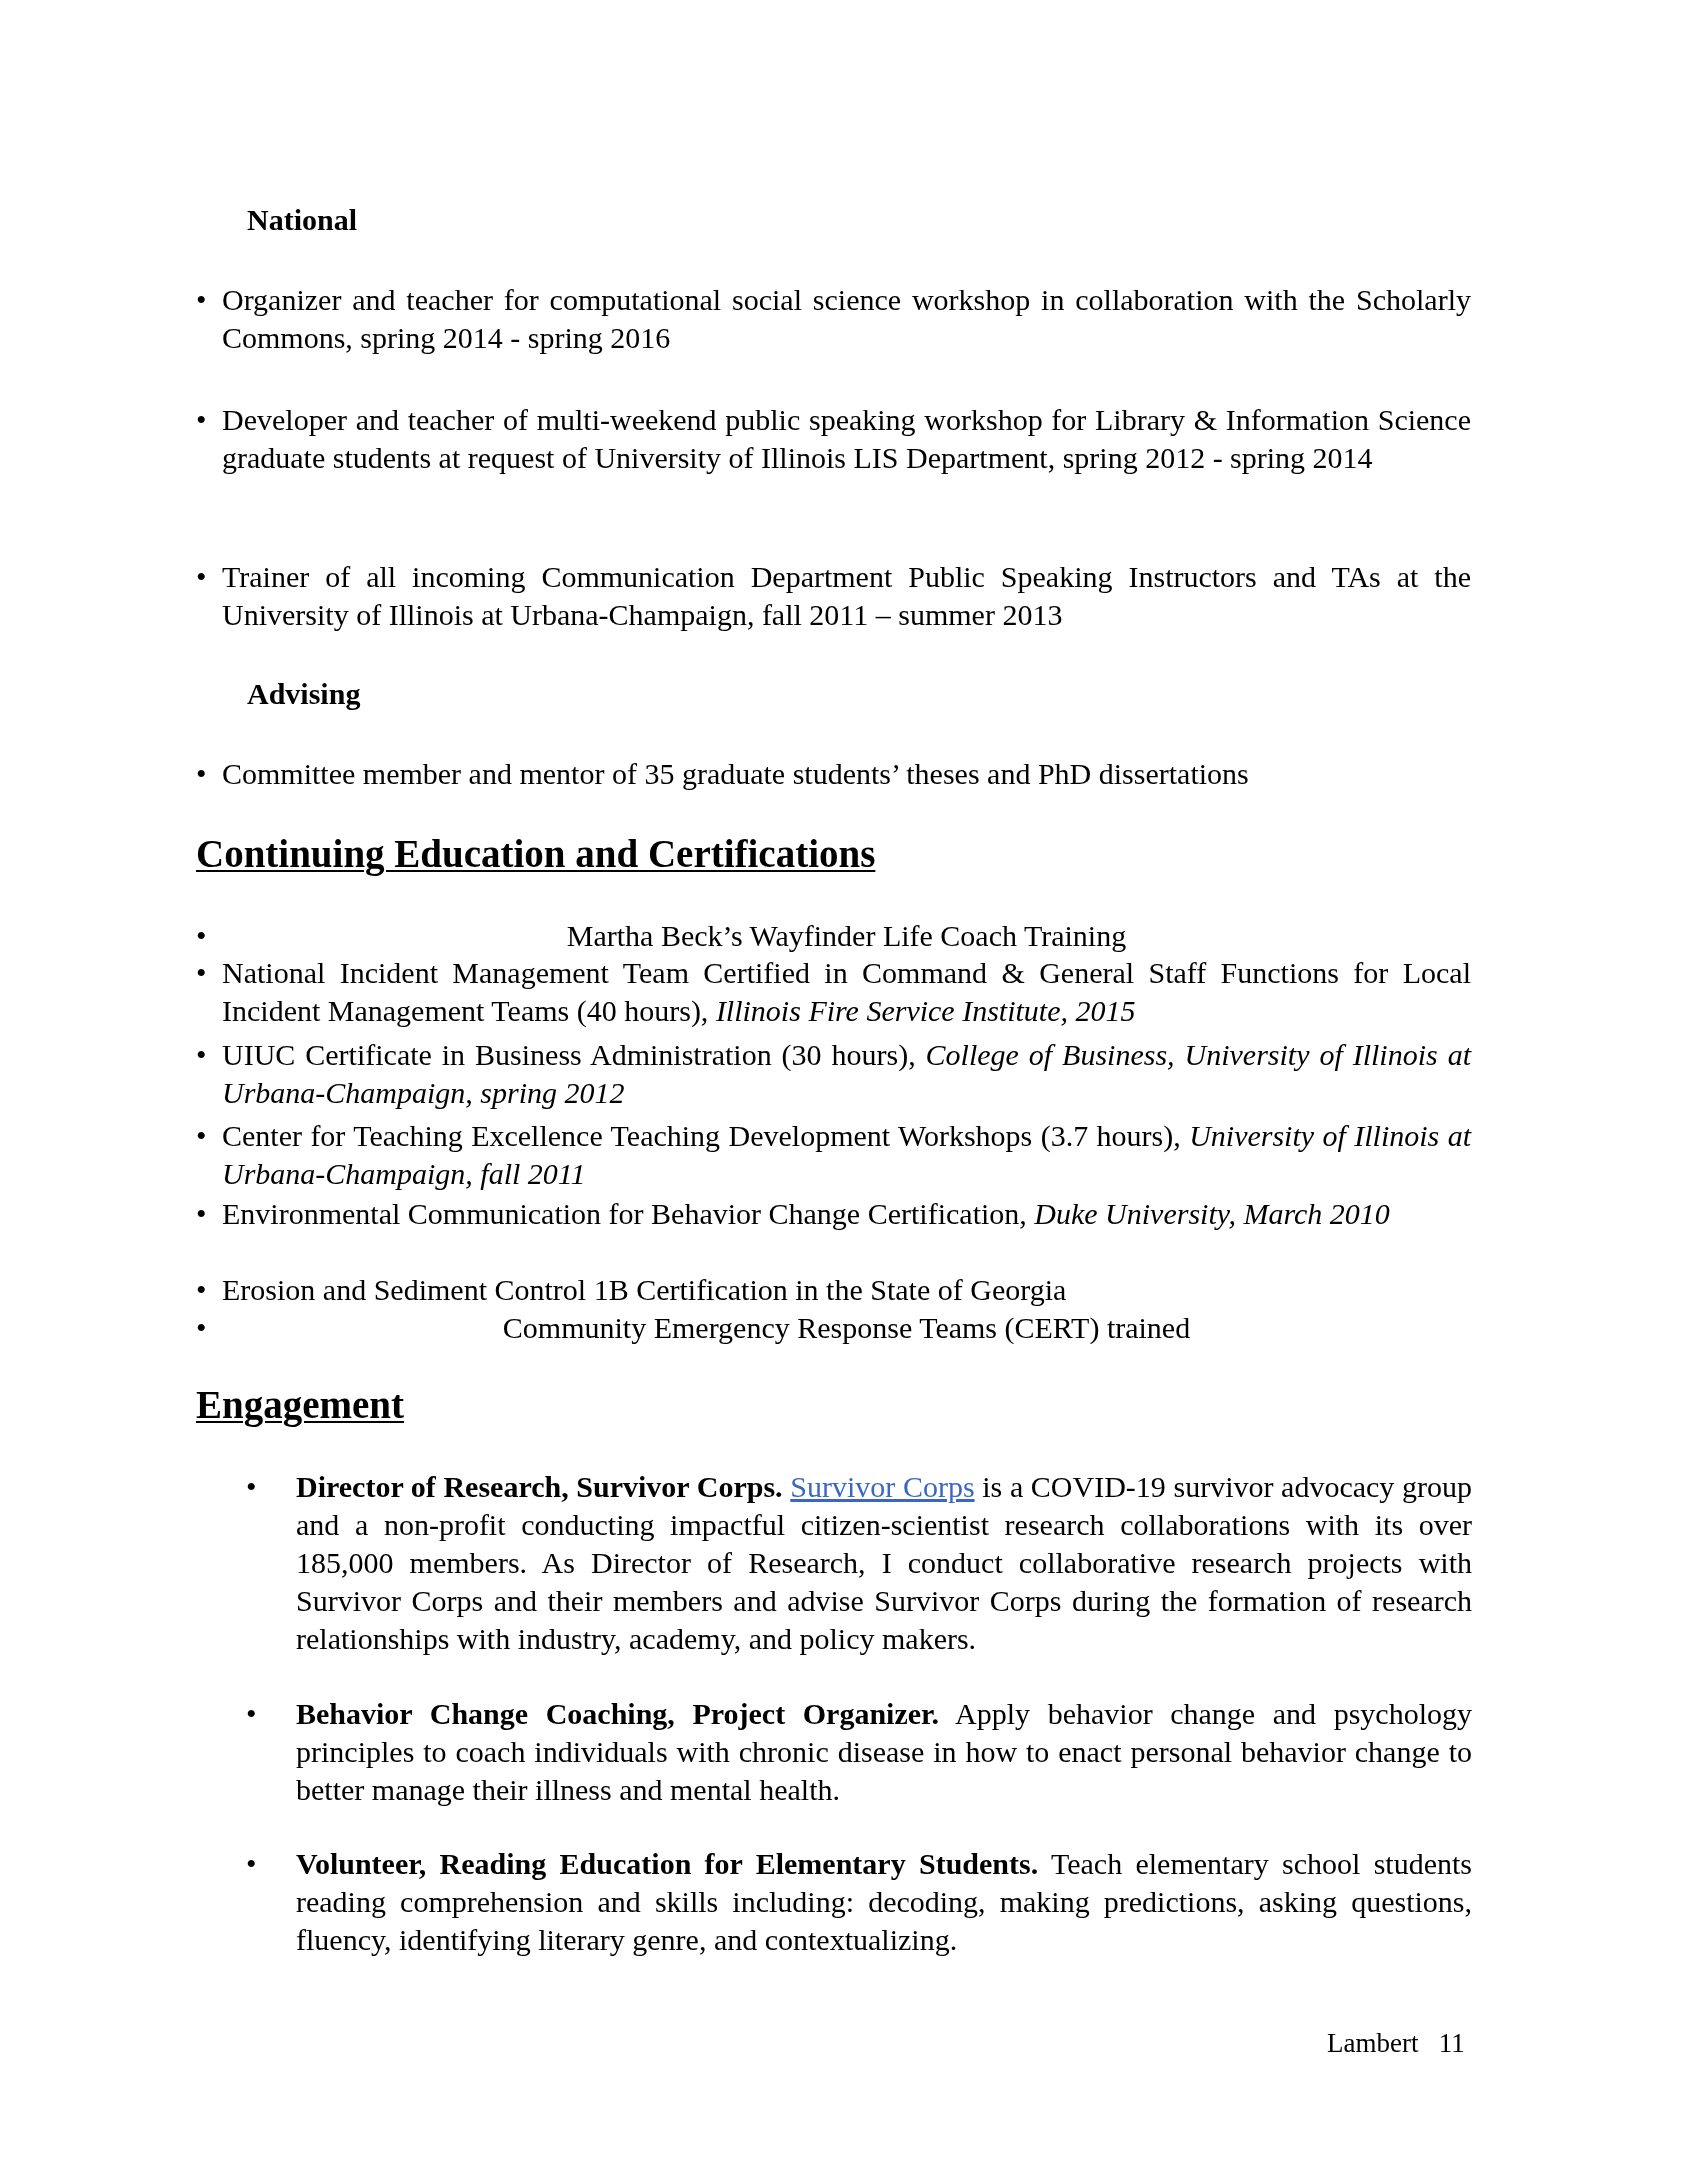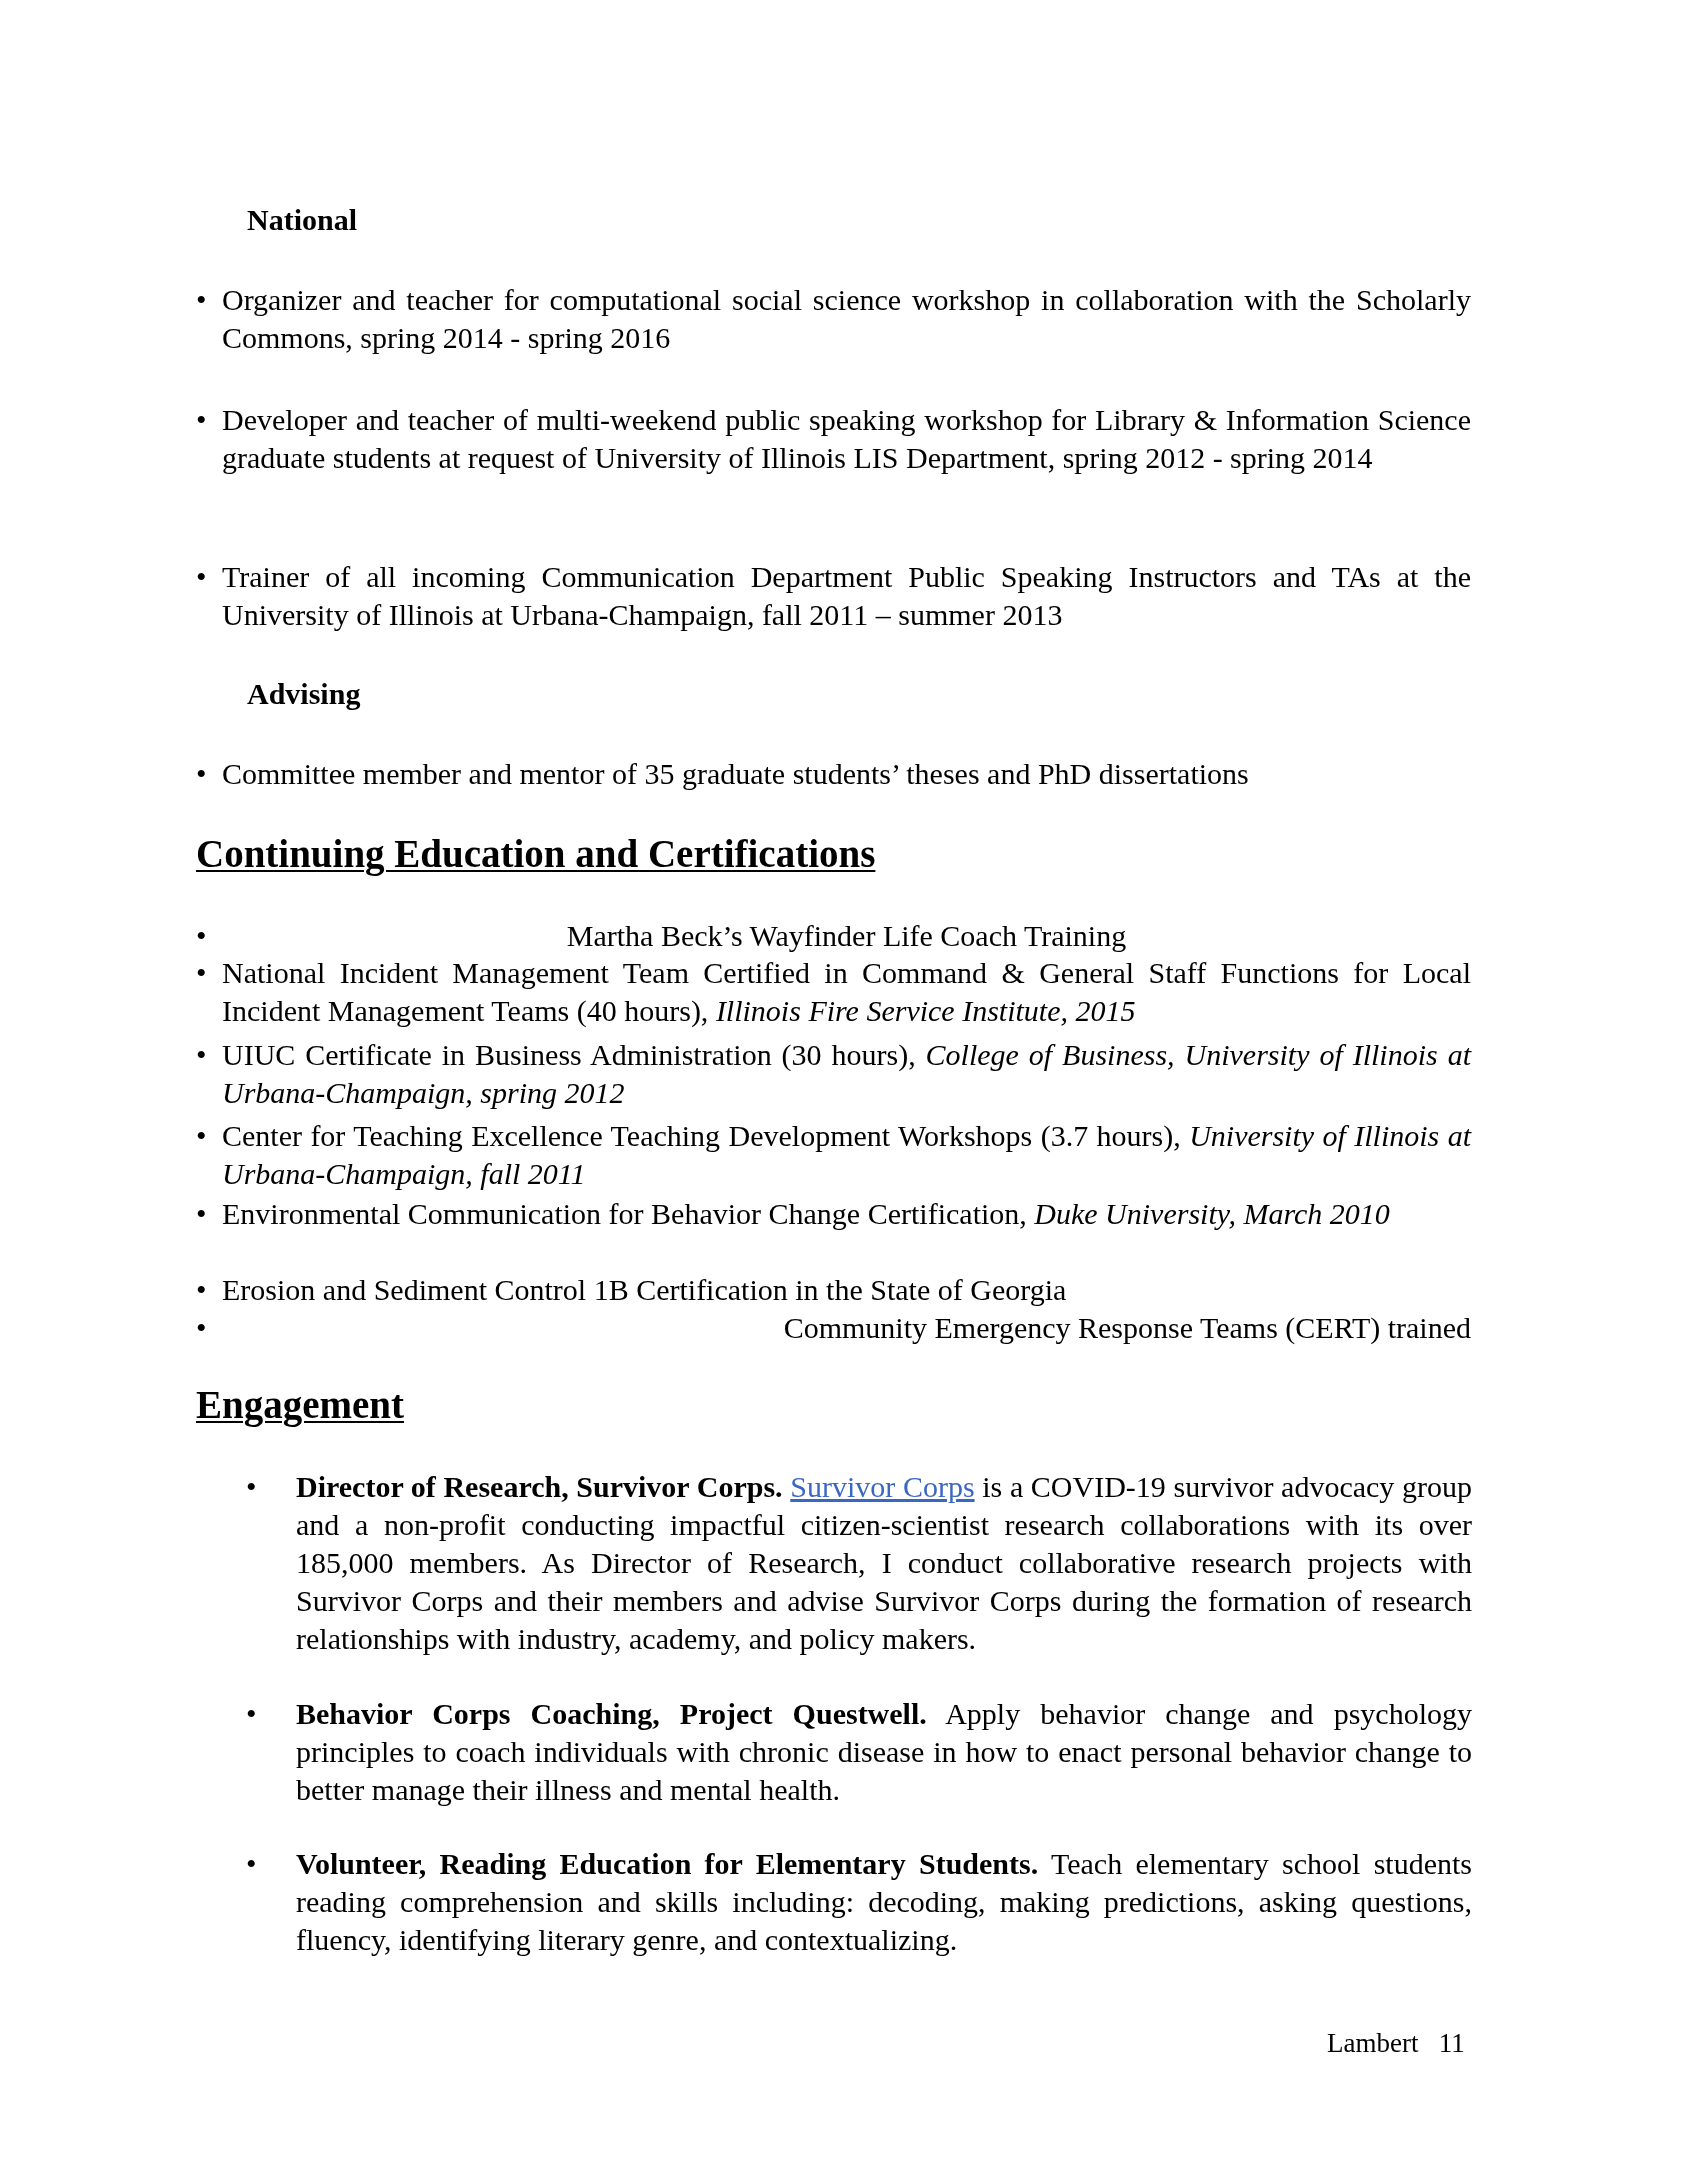--- a/index.html
+++ b/index.html
@@ -67,33 +67,33 @@
   <div class="bullet-item" style="top:1195px;">
     <span class="bullet">•</span>
     <div class="text"><span>Environmental Communication for Behavior Change Certification, </span><span class="ital">Duke University, March 2010</span></div>
   </div>
   <div class="bullet-item" style="top:1271px;">
     <span class="bullet">•</span>
     <div class="text" style="text-align:left;"><span>Erosion and Sediment Control 1B Certification in the State of Georgia</span></div>
   </div>
   <div class="bullet-item" style="top:1309px;">
     <span class="bullet">•</span>
-    <div class="text" style="text-align:right;"><span>Community Emergency Response Teams (CERT) trained</span></div>
+    <div class="text" style="text-align:center;"><span>Community Emergency Response Teams (CERT) trained</span></div>
   </div>
 
   <div class="section-heading" style="top:1386px;">Engagement</div>
 
   <div class="eng-item" style="top:1468px;">
     <span class="bullet">•</span>
     <div class="text"><span class="bold">Director of Research, Survivor Corps.</span> <a class="link">Survivor Corps</a><span> is a COVID-19 survivor advocacy group and a non-profit conducting impactful citizen-scientist research collaborations with its over 185,000 members. As Director of Research, I conduct collaborative research projects with Survivor Corps and their members and advise Survivor Corps during the formation of research relationships with industry, academy, and policy makers.</span></div>
   </div>
 
   <div class="eng-item" style="top:1695px;">
     <span class="bullet">•</span>
-    <div class="text"><span class="bold">Behavior Corps Coaching, Project Questwell.</span><span> Apply behavior change and psychology principles to coach individuals with chronic disease in how to enact personal behavior change to better manage their illness and mental health.</span></div>
+    <div class="text"><span class="bold">Behavior Change Coaching, Project Organizer.</span><span> Apply behavior change and psychology principles to coach individuals with chronic disease in how to enact personal behavior change to better manage their illness and mental health.</span></div>
   </div>
 
   <div class="eng-item" style="top:1845px;">
     <span class="bullet">•</span>
     <div class="text"><span class="bold">Volunteer, Reading Education for Elementary Students.</span><span> Teach elementary school students reading comprehension and skills including: decoding, making predictions, asking questions, fluency, identifying literary genre, and contextualizing.</span></div>
   </div>
 
   <div class="footer"><span>Lambert</span>   <span>11</span></div>
 </div>
 

